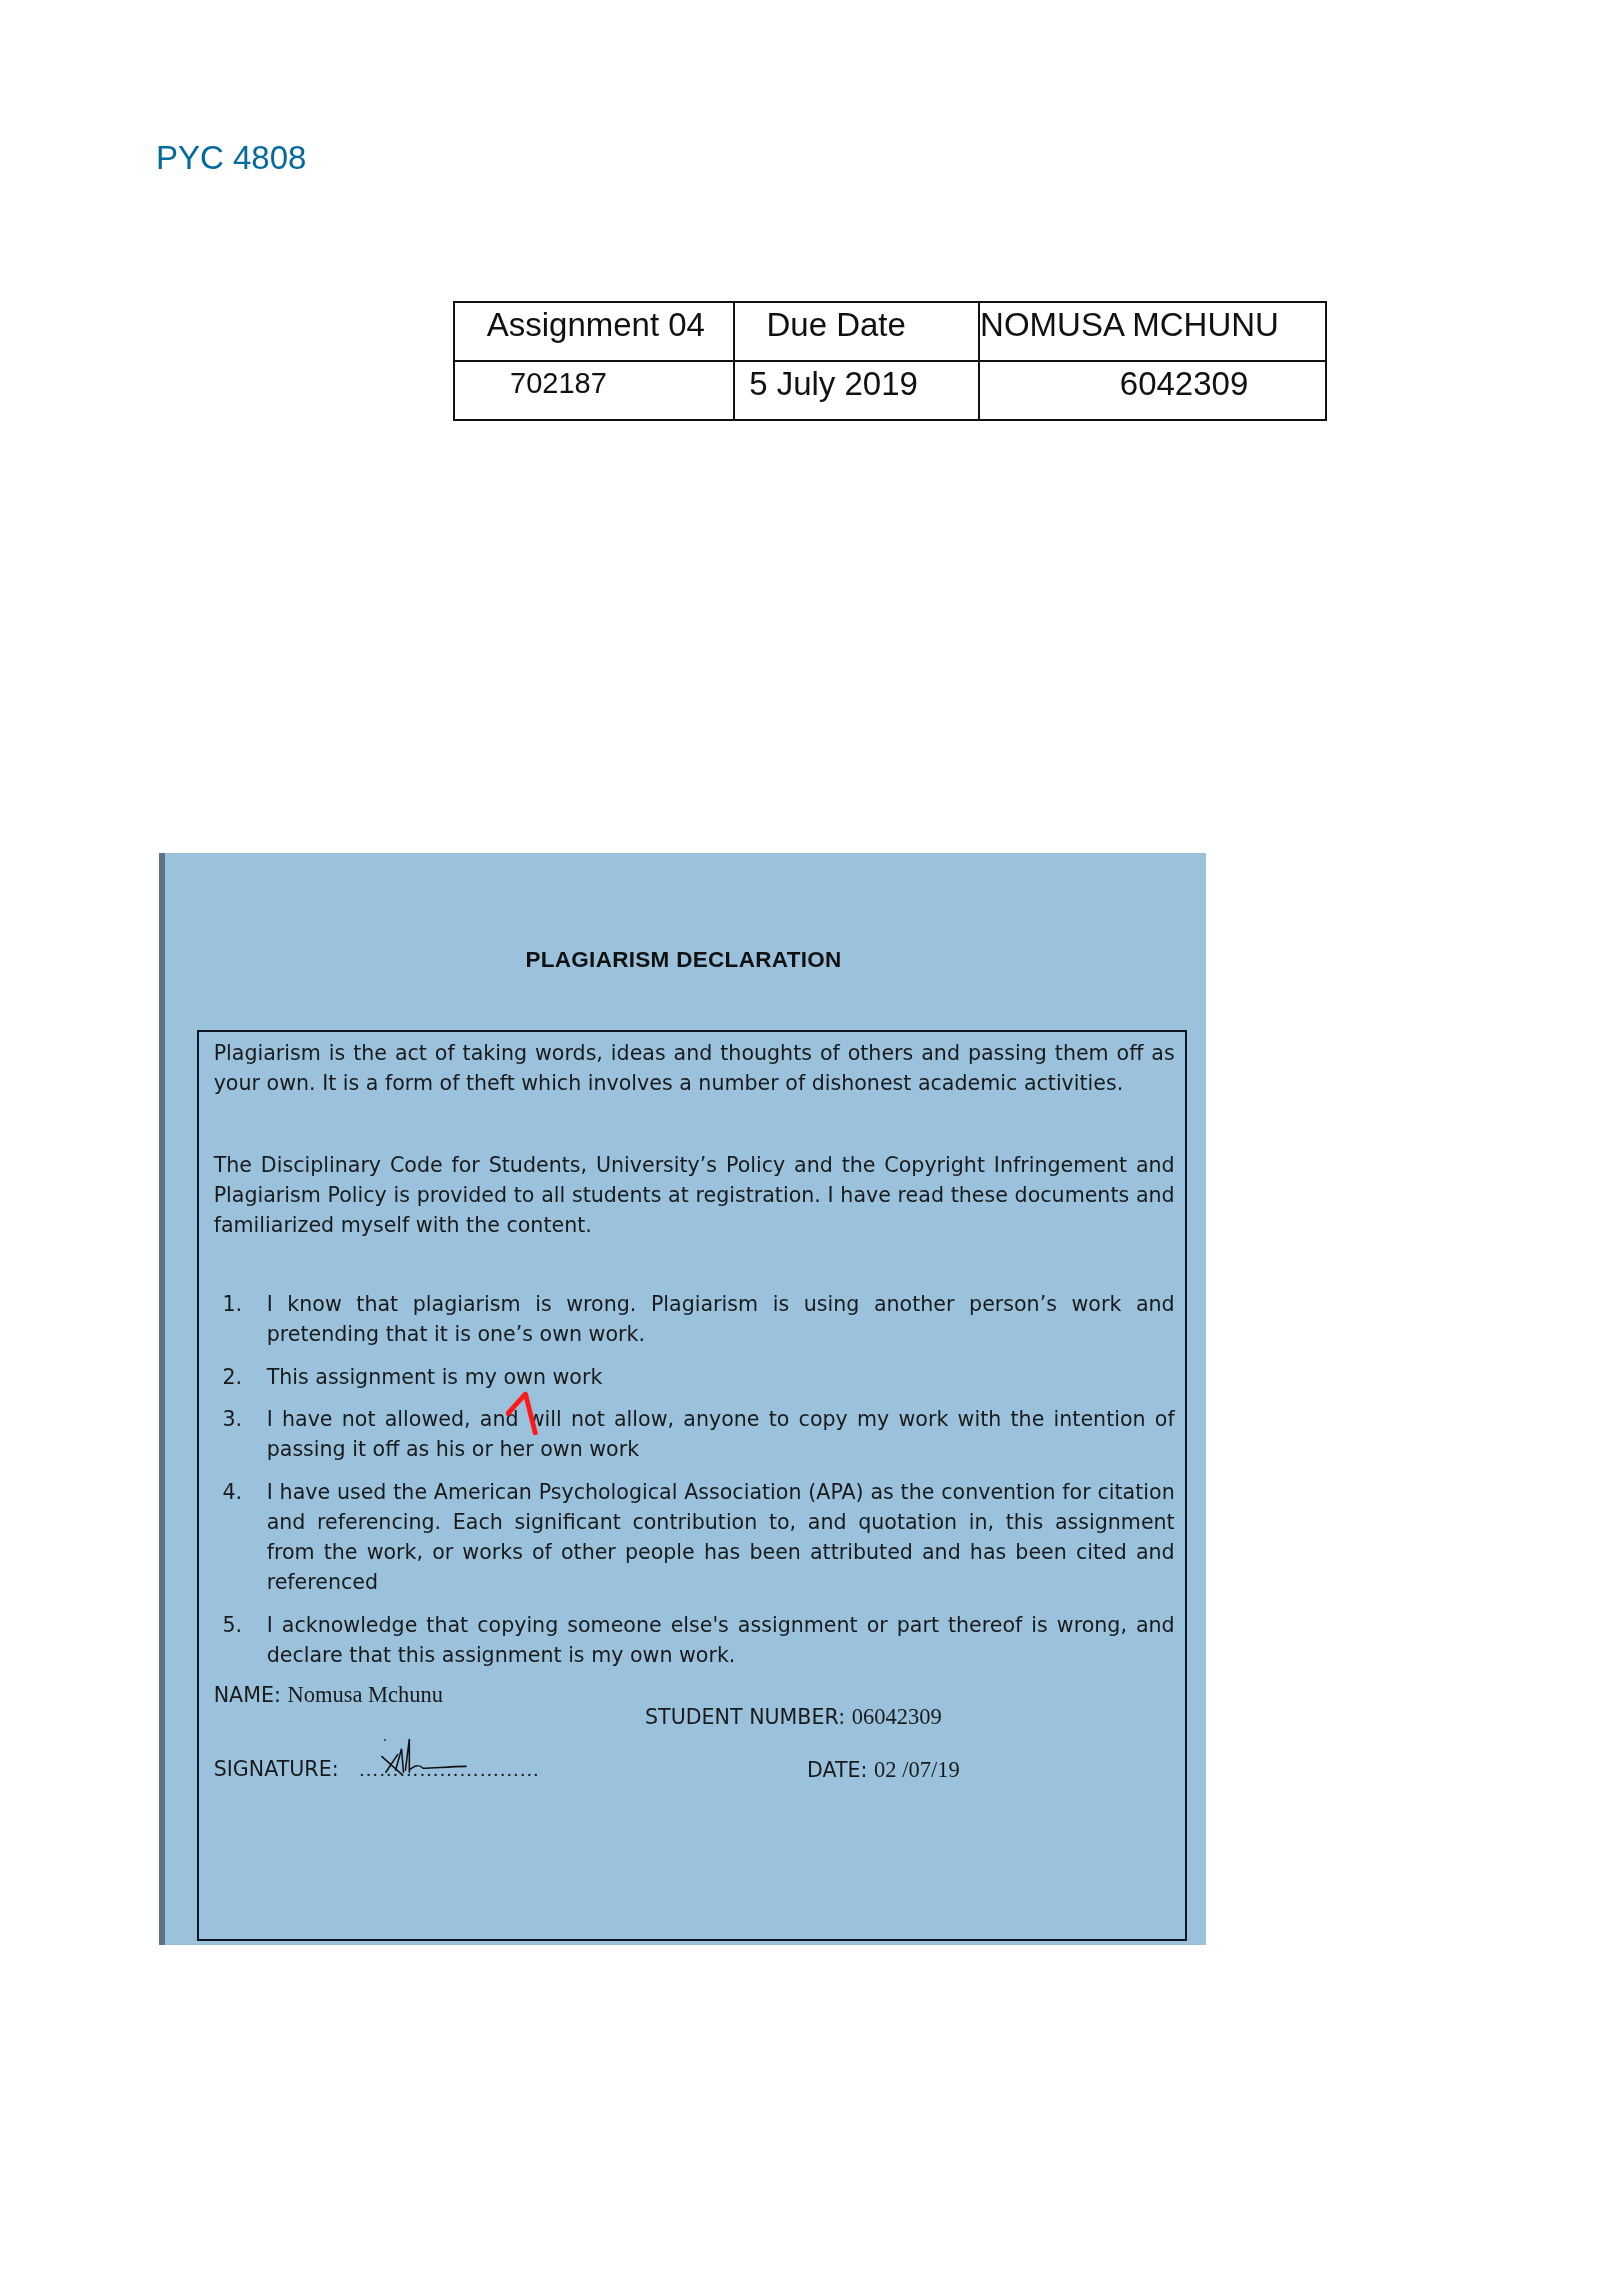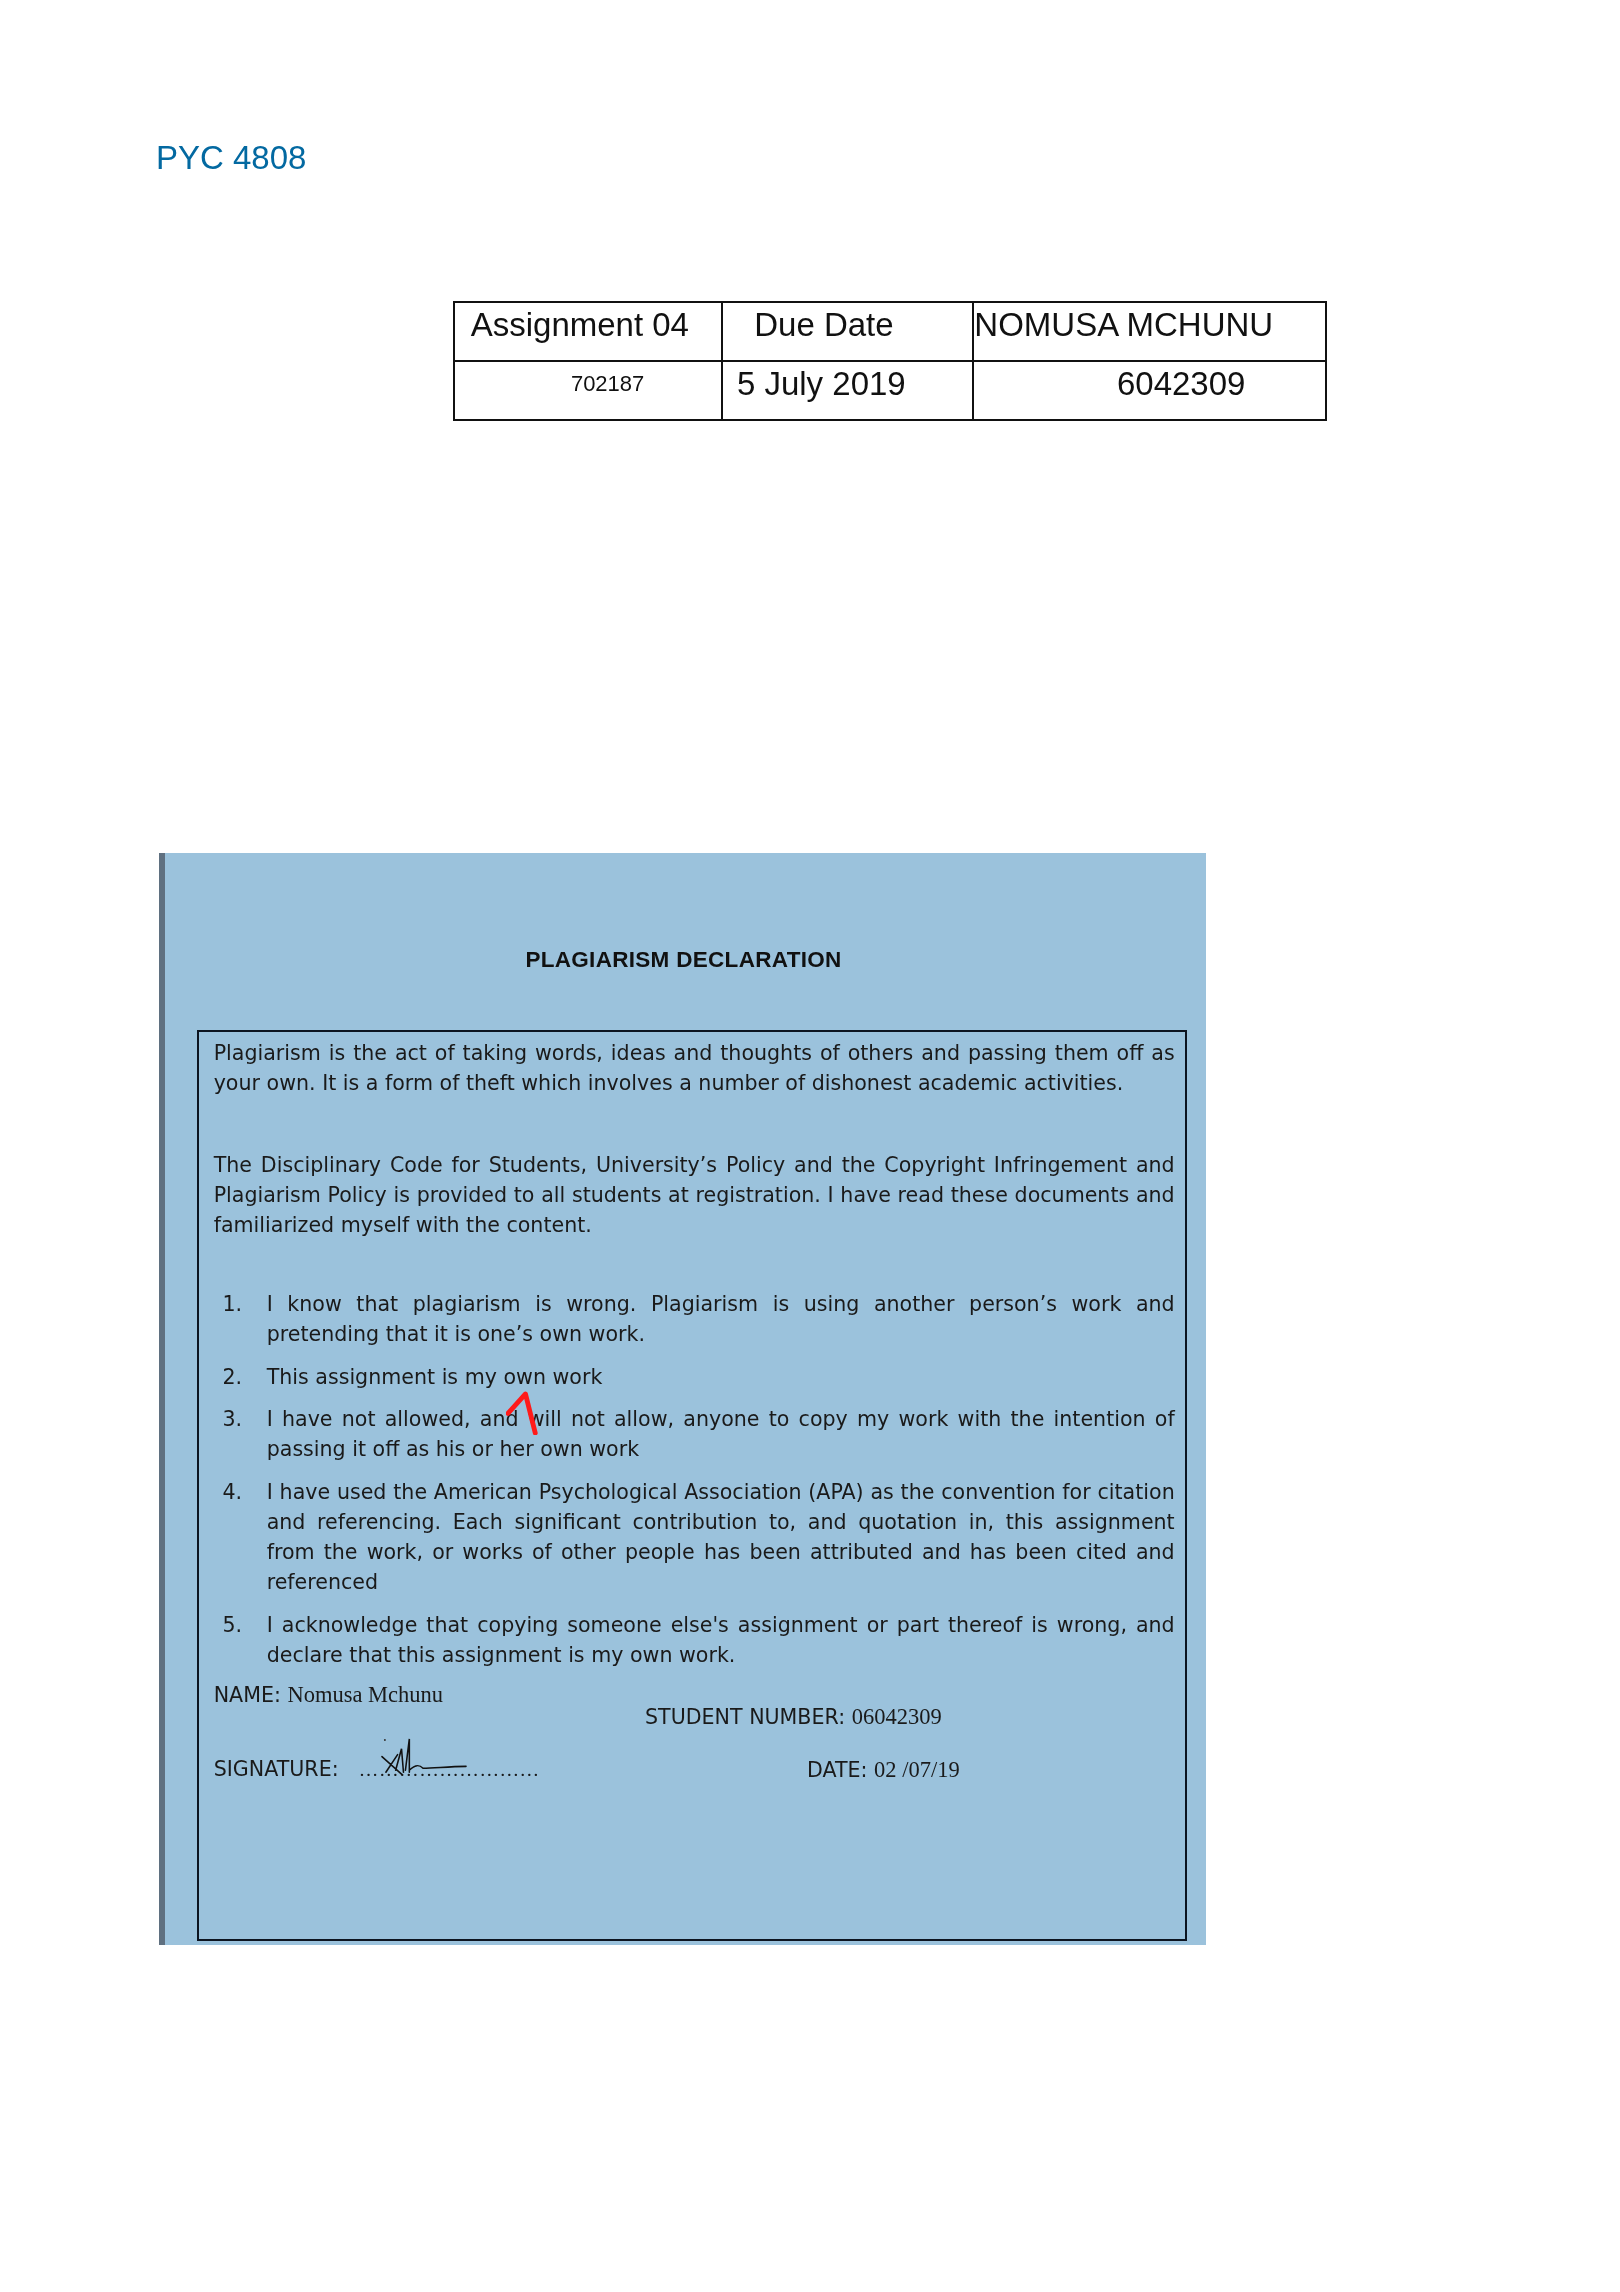--- a/index.html
+++ b/index.html
@@ -33,33 +33,33 @@
       font-size: 33px;
       color: #111;
     }
     .info-table td {
       border: 2.9px solid #111;
       height: 57px;
       padding: 0;
       vertical-align: top;
       position: relative;
     }
-    .info-table td.c1 { width: 265px; }
+    .info-table td.c1 { width: 265px; padding-left: 16px; }
     .info-table td.c2 { width: 248px; }
     .info-table td.c3 { width: 349px; }
     .info-table .cell-text {
       display: block;
       padding-top: 2.9px;
       line-height: 37px;
       white-space: nowrap;
     }
     .info-table .r1c1 { padding-left: 15.7px; }
     .info-table .r1c2 { padding-left: 31px; }
     .info-table .r1c3 { padding-left: 0px; }
-    .info-table .r2c1 { padding-left: 39px; font-size: 22px; text-align: center; }
+    .info-table .r2c1 { padding-left: 39px; font-size: 29px; }
     .info-table .r2c2 { padding-left: 13.7px; }
     .info-table .r2c3 { padding-left: 63px; text-align: center; }
 
     
     .decl-panel {
       position: absolute;
       left: 159px;
       top: 853px;
       width: 1047px;
       height: 1092px;

